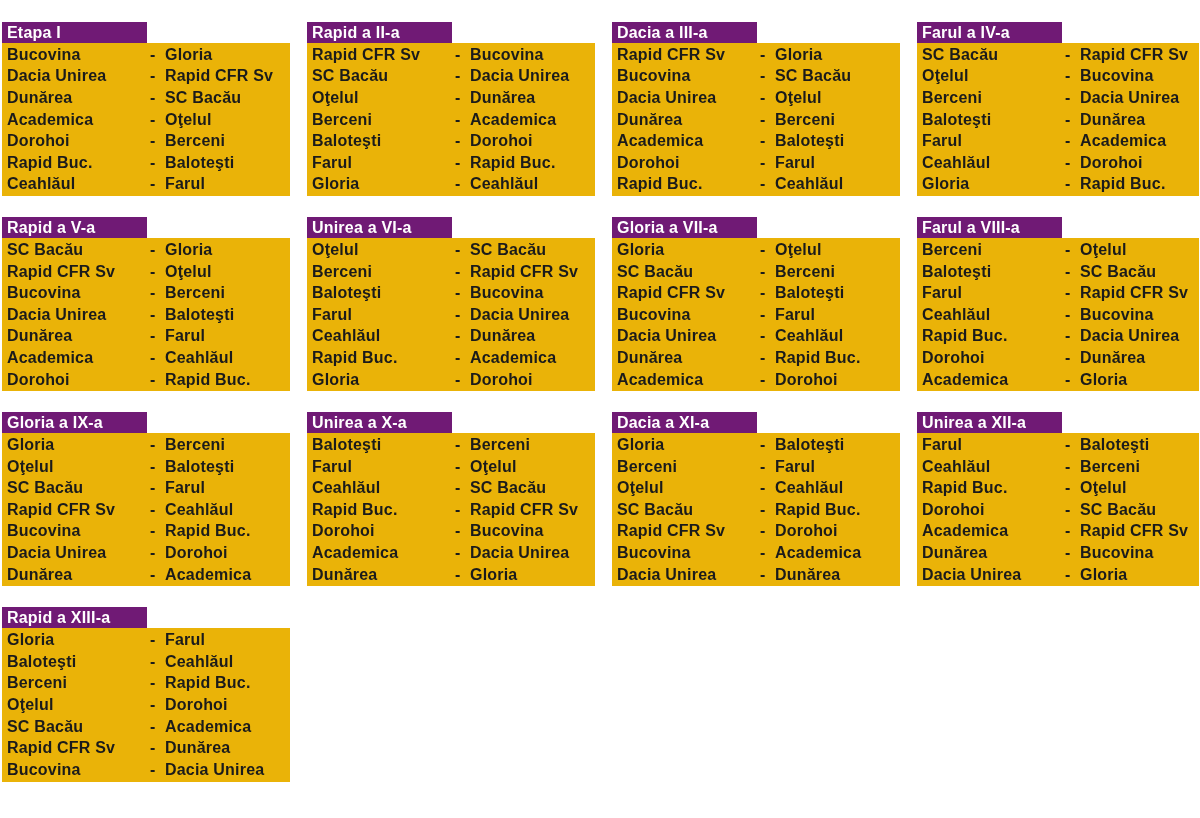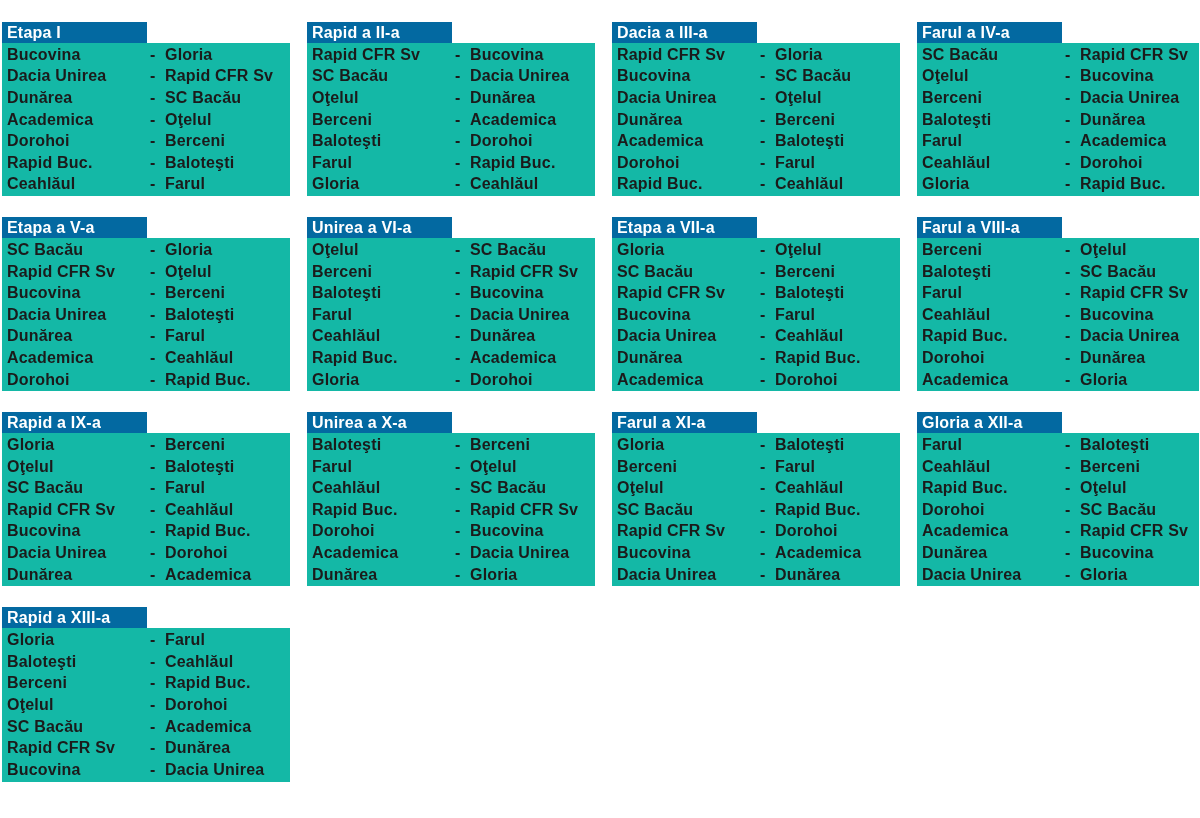--- a/index.html
+++ b/index.html
@@ -21,34 +21,34 @@
     color: #1b1b1b;
   }
   .grid {
     margin: 22px 0 0 2px;
     display: grid;
     grid-template-columns: 288px 288px 288px 282px;
     column-gap: 17px;
     row-gap: 21px;
   }
   .round-header {
-    background: #0369a1;
+    background: #701a75;
     color: #ffffff;
     width: 145px;
     height: 21px;
     line-height: 21px;
     padding-left: 5px;
     box-sizing: border-box;
     font-size: 16px;
     font-weight: bold;
     letter-spacing: 0.2px;
     white-space: nowrap;
   }
   .round-body {
-    background: #14b8a6;
+    background: #eab308;
     padding: 1px 0 1px 5px;
   }
   .match-row {
     display: flex;
     align-items: center;
     height: 21.6px;
     font-size: 16px;
     font-weight: bold;
     letter-spacing: 0.2px;
     white-space: nowrap;
@@ -253,21 +253,21 @@
   <div class="match-row">
     <span class="home">Gloria</span>
     <span class="sep">-</span>
     <span class="away">Rapid Buc.</span>
   </div>
 </div>
   </section>
 
   <section class="round">
     <div class="round-header">
-      <span class="round-label">Etapa a V-a</span>
+      <span class="round-label">Rapid a V-a</span>
     </div>
     <div class="round-body">
   <div class="match-row">
     <span class="home">SC Bacău</span>
     <span class="sep">-</span>
     <span class="away">Gloria</span>
   </div>
 
   <div class="match-row">
     <span class="home">Rapid CFR Sv</span>
@@ -351,21 +351,21 @@
   <div class="match-row">
     <span class="home">Gloria</span>
     <span class="sep">-</span>
     <span class="away">Dorohoi</span>
   </div>
 </div>
   </section>
 
   <section class="round">
     <div class="round-header">
-      <span class="round-label">Etapa a VII-a</span>
+      <span class="round-label">Gloria a VII-a</span>
     </div>
     <div class="round-body">
   <div class="match-row">
     <span class="home">Gloria</span>
     <span class="sep">-</span>
     <span class="away">Oţelul</span>
   </div>
 
   <div class="match-row">
     <span class="home">SC Bacău</span>
@@ -449,21 +449,21 @@
   <div class="match-row">
     <span class="home">Academica</span>
     <span class="sep">-</span>
     <span class="away">Gloria</span>
   </div>
 </div>
   </section>
 
   <section class="round">
     <div class="round-header">
-      <span class="round-label">Rapid a IX-a</span>
+      <span class="round-label">Gloria a IX-a</span>
     </div>
     <div class="round-body">
   <div class="match-row">
     <span class="home">Gloria</span>
     <span class="sep">-</span>
     <span class="away">Berceni</span>
   </div>
 
   <div class="match-row">
     <span class="home">Oţelul</span>
@@ -547,21 +547,21 @@
   <div class="match-row">
     <span class="home">Dunărea</span>
     <span class="sep">-</span>
     <span class="away">Gloria</span>
   </div>
 </div>
   </section>
 
   <section class="round">
     <div class="round-header">
-      <span class="round-label">Farul a XI-a</span>
+      <span class="round-label">Dacia a XI-a</span>
     </div>
     <div class="round-body">
   <div class="match-row">
     <span class="home">Gloria</span>
     <span class="sep">-</span>
     <span class="away">Baloteşti</span>
   </div>
 
   <div class="match-row">
     <span class="home">Berceni</span>
@@ -596,21 +596,21 @@
   <div class="match-row">
     <span class="home">Dacia Unirea</span>
     <span class="sep">-</span>
     <span class="away">Dunărea</span>
   </div>
 </div>
   </section>
 
   <section class="round">
     <div class="round-header">
-      <span class="round-label">Gloria a XII-a</span>
+      <span class="round-label">Unirea a XII-a</span>
     </div>
     <div class="round-body">
   <div class="match-row">
     <span class="home">Farul</span>
     <span class="sep">-</span>
     <span class="away">Baloteşti</span>
   </div>
 
   <div class="match-row">
     <span class="home">Ceahlăul</span>

